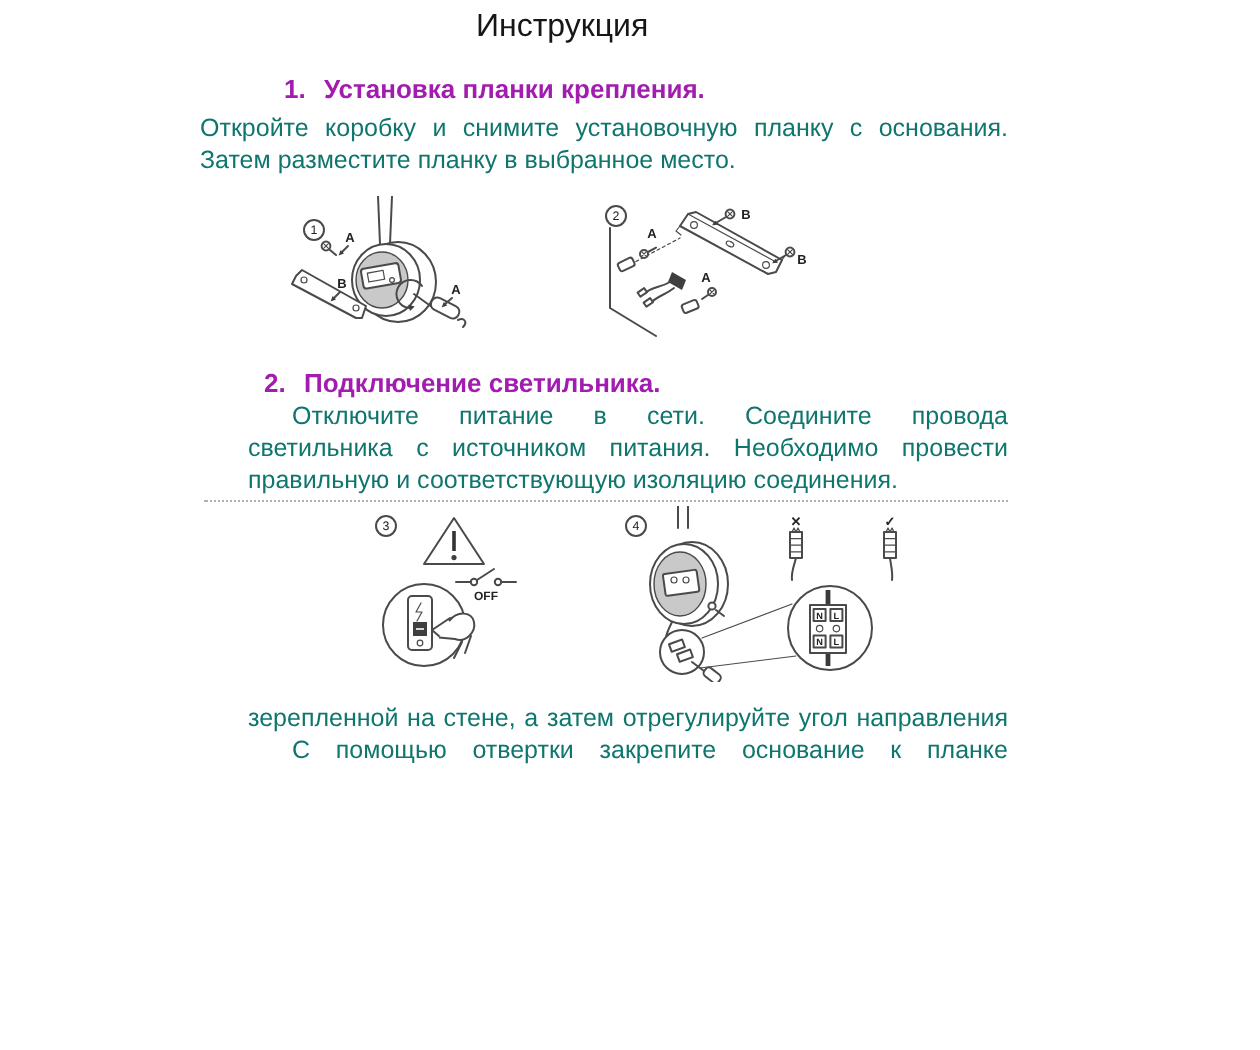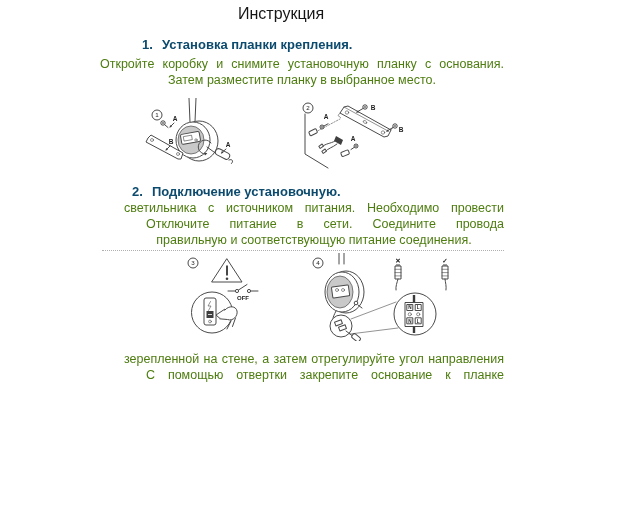--- a/index.html
+++ b/index.html
@@ -1,24 +1,24 @@
 <!DOCTYPE html>
 <html><head>
 <meta charset="utf-8">
 <style>
   html,body{margin:0;padding:0;background:#fff;}
   .page{position:relative;width:630px;height:402px;background:#fff;overflow:hidden;
         font-family:"Liberation Sans",sans-serif;color:#161616;}
   .title{position:absolute;left:238px;top:5px;font-size:16px;}
-  .heading{position:absolute;font-size:13px;font-weight:bold;white-space:nowrap;color:#0c4a6e;}
+  .heading{position:absolute;font-size:13px;font-weight:bold;white-space:nowrap;color:#a21caf;}
   .hnum{display:inline-block;width:20px;}
-  .body{position:absolute;font-size:12.5px;line-height:16px;color:#4d7c0f;}
+  .body{position:absolute;font-size:12.5px;line-height:16px;color:#0f766e;}
   .jline{text-align:justify;text-align-last:justify;}
   .ind{padding-left:22px;}
-  .lline{text-align:center;}
+  .lline{text-align:left;}
   .dotline-h{position:absolute;height:0;border-top:1px dotted #b0b0b0;}
   .fig{position:absolute;}
   .fig text{font-family:"Liberation Sans",sans-serif;fill:#222;}
   .lab{font-size:6.5px;font-weight:bold;text-anchor:middle;}
   .num{font-size:6.2px;text-anchor:middle;fill:#333;}
   .sm{font-size:6px;font-weight:bold;text-anchor:middle;}
   .term{font-size:4.6px;font-weight:bold;text-anchor:middle;}
   .xs{font-size:3.4px;text-anchor:middle;font-weight:bold;}
   .ln{fill:none;stroke:#4a4a4a;stroke-width:1;stroke-linecap:round;stroke-linejoin:round;}
   .lnt{fill:none;stroke:#4a4a4a;stroke-width:.6;stroke-linecap:round;stroke-linejoin:round;}
@@ -142,26 +142,26 @@
     <g>
       <rect class="w" x="46" y="53" width="8" height="4.5" rx="1.2" transform="rotate(-22 50 55)"></rect>
       <circle class="w" cx="61" cy="48" r="2"></circle>
       <path class="lnt" d="M59.9,46.9 L62.1,49.1 M62.1,46.9 L59.9,49.1"></path>
       <path class="ln" d="M56,51.5 L59,49.5"></path>
     </g>
     <text class="lab" x="58" y="43">A</text>
   </svg>
 
   <div class="heading" style="left:132px;top:184px">
-    <span class="hnum">2.</span><span>Подключение установочную.</span>
+    <span class="hnum">2.</span><span>Подключение светильника.</span>
   </div>
   <div class="body" style="left:124px;top:200px;width:380px">
+    <div class="jline ind">Отключите питание в сети. Соедините провода</div>
     <div class="jline">светильника с источником питания. Необходимо провести</div>
-    <div class="jline ind">Отключите питание в сети. Соедините провода</div>
-    <div class="lline">правильную и соответствующую питание соединения.</div>
+    <div class="lline">правильную и соответствующую изоляцию соединения.</div>
   </div>
 
   <div class="dotline-h" style="left:102px;top:250px;width:402px"></div>
 
   <svg class="fig" style="left:175px;top:253px" width="110" height="88" viewBox="0 0 110 88">
     <g>
       <circle class="w" cx="18" cy="10" r="5"></circle>
       <text class="num" x="18" y="12.2">3</text>
     </g>
     <g>

